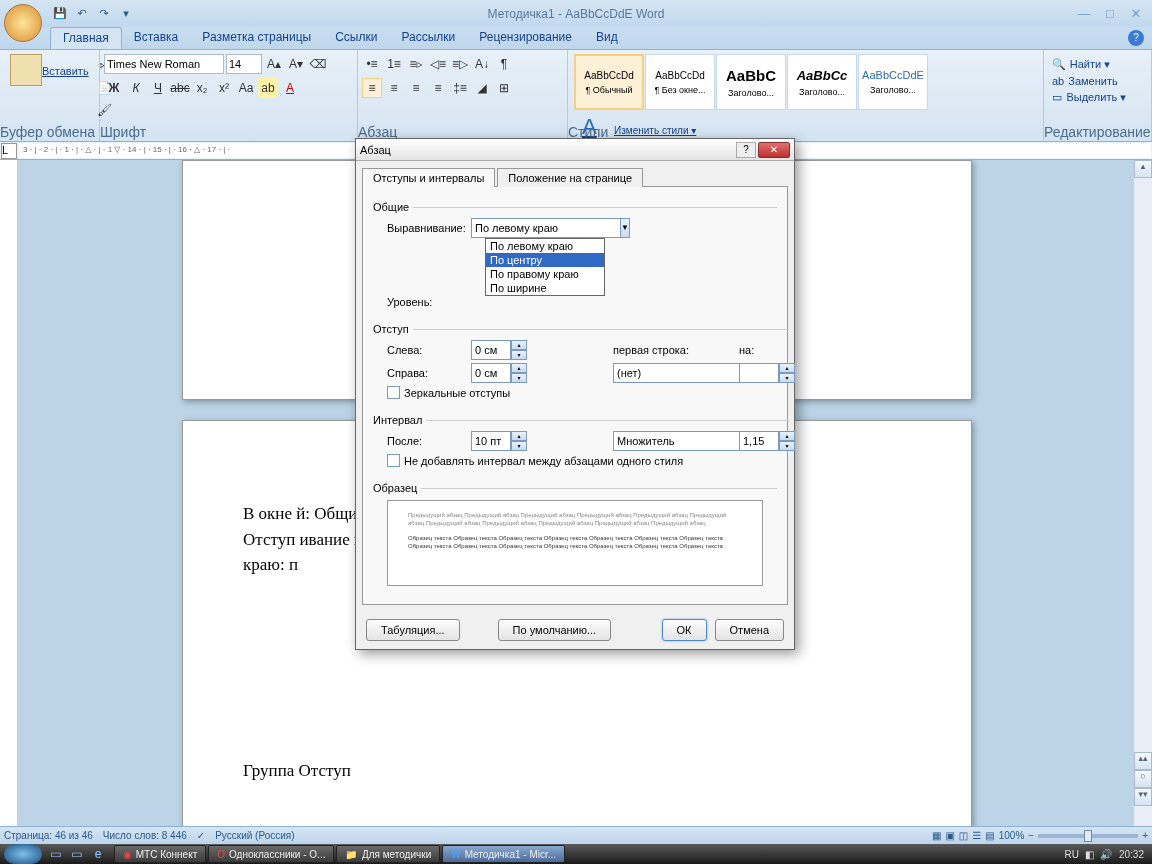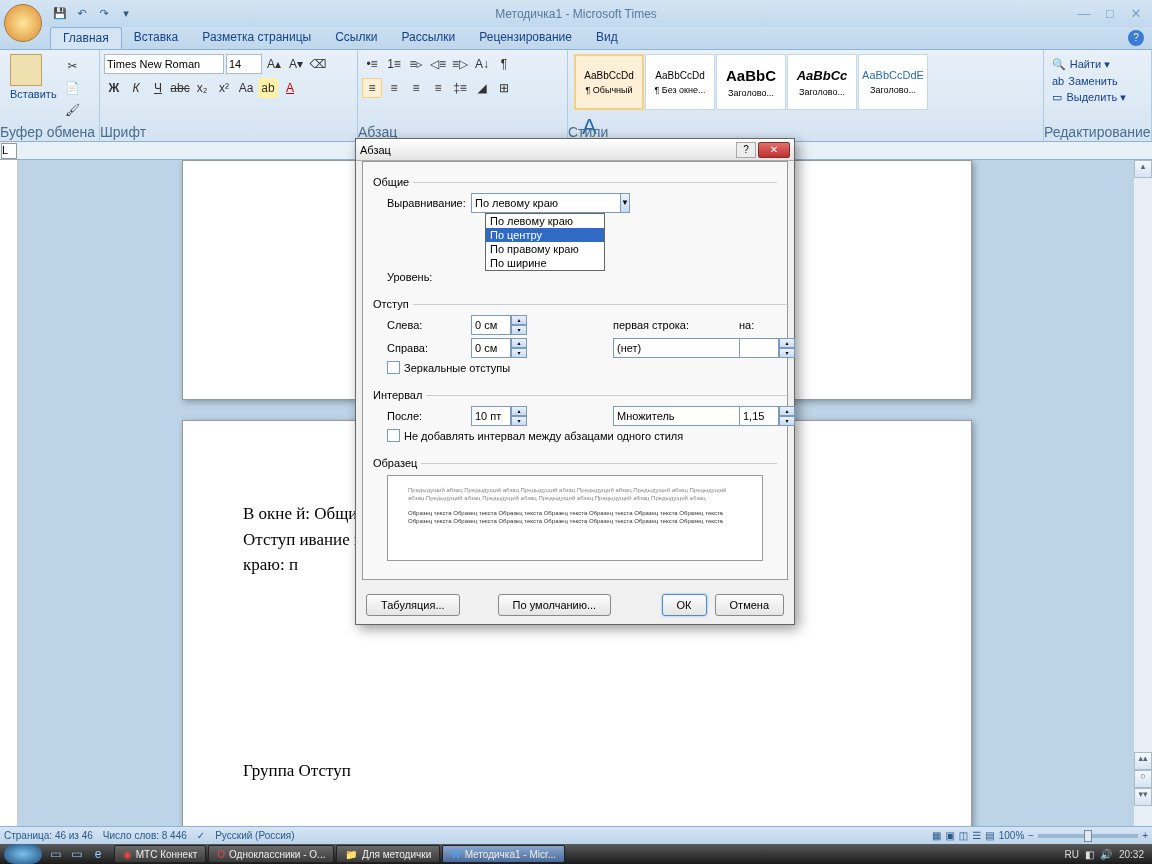--- a/index.html
+++ b/index.html
@@ -19,21 +19,21 @@
 .tab { padding:3px 12px; font-size:12px; color:#15428b; cursor:default; }
 .tab.active { background:#d5e4f2; border:1px solid #8db2d8; border-bottom:none; border-radius:3px 3px 0 0; }
 .help-icon { margin-left:auto; margin-right:8px; width:16px; height:16px; background:#3a7bd5; border-radius:50%; color:white; text-align:center; line-height:16px; font-size:10px; margin-top:3px; }
 
 
 .ribbon-body { height:92px; background:linear-gradient(#e8f0f8,#d5e4f2); border-bottom:1px solid #8db2d8; display:flex; }
 .ribbon-group { border-right:1px solid #b0cbe4; display:flex; flex-direction:column; position:relative; padding:2px 4px 0 4px; }
 .group-label { position:absolute; bottom:1px; left:0; right:0; text-align:left; font-size:14px; color:#4a6d8f; }
 .group-content { flex:1; display:flex; align-items:flex-start; }
 
-.big-btn { display:flex; flex-direction:column; padding:2px 6px; font-size:11px; color:#15428b; }
+.big-btn { display:flex; flex-direction:row; align-items:center; padding:2px 6px; font-size:11px; color:#15428b;text-decoration:underline; }
 .big-btn-icon { width:32px; height:32px; background:#f0e0b0; border:1px solid #c0a060; margin-bottom:2px; }
 
 .font-group { width:258px; }
 .font-row { display:flex; align-items:center; gap:2px; margin:2px 0; }
 .font-select { height:20px; border:1px solid #abc; background:white; font-size:11px; padding:1px 2px; }
 .fmt-btn { width:20px; height:20px; display:flex; align-items:center; justify-content:center; border:1px solid transparent; font-size:12px; color:#333; }
 
 .para-group { width:210px; }
 .styles-group { flex:1; display:flex; }
 .style-gallery { display:flex; gap:1px; padding:2px; }
@@ -109,21 +109,21 @@
 <body>
 
 <div class="titlebar">
   <div class="office-btn"></div>
   <div class="qat">
     <div class="qat-btn">💾</div>
     <div class="qat-btn">↶</div>
     <div class="qat-btn">↷</div>
     <div class="qat-btn">▾</div>
   </div>
-  <div class="title-text">Методичка1 - Microsoft Times</div>
+  <div class="title-text">Методичка1 - AaBbCcDdE Word</div>
   <div class="win-controls">
     <div class="win-btn">—</div>
     <div class="win-btn">□</div>
     <div class="win-btn">✕</div>
   </div>
 </div>
 
 <div class="ribbon-tabs">
   <div class="tab active">Главная</div>
   <div class="tab">Вставка</div>
@@ -253,20 +253,23 @@
           <span>▭</span>
           <span>Выделить ▾</span>
         </div>
     </div>
     <div class="group-label">Редактирование</div>
   </div>
 </div>
 
 <div class="ruler-area">
   <div class="ruler-corner">L</div>
+  <div class="ruler">
+      <span class="ruler-seg" style="left:4px">3 · | · 2 · | · 1 · | · △ · | · 1        ▽                                                    · 14 · | · 15 · | · 16 · △ · 17 · | ·</span>
+    </div>
 </div>
 
 <div class="doc-area">
   <div class="vruler"></div>
   <div class="doc-scroll">
     <div class="page page1"></div>
     <div class="page page2">
       <div class="doc-text">В окне                                                                                                      й: Общие,</div>
       <div class="doc-text">Отступ                                                                                                    ивание по</div>
       <div class="doc-text">краю: п</div>
@@ -283,20 +286,24 @@
   </div>
 </div>
 
 <div class="dialog">
   <div class="dlg-title">
     <span>Абзац</span>
     <div style="margin-left:auto;display:flex">
       <div class="dlg-help">?</div>
       <div class="dlg-close">✕</div>
     </div>
+  </div>
+  <div class="dlg-tabs">
+    <div class="dlg-tab active">Отступы и интервалы</div>
+    <div class="dlg-tab">Положение на странице</div>
   </div>
   <div class="dlg-body">
     <fieldset>
         <legend>Общие</legend>
       <div class="dlg-row" style="z-index:10">
         <span class="dlg-label">Выравнивание:</span>
         <div class="dlg-combo">
           <input readonly="" value="По левому краю" style="">
           <div class="dlg-combo-btn">▼</div>
         </div>

